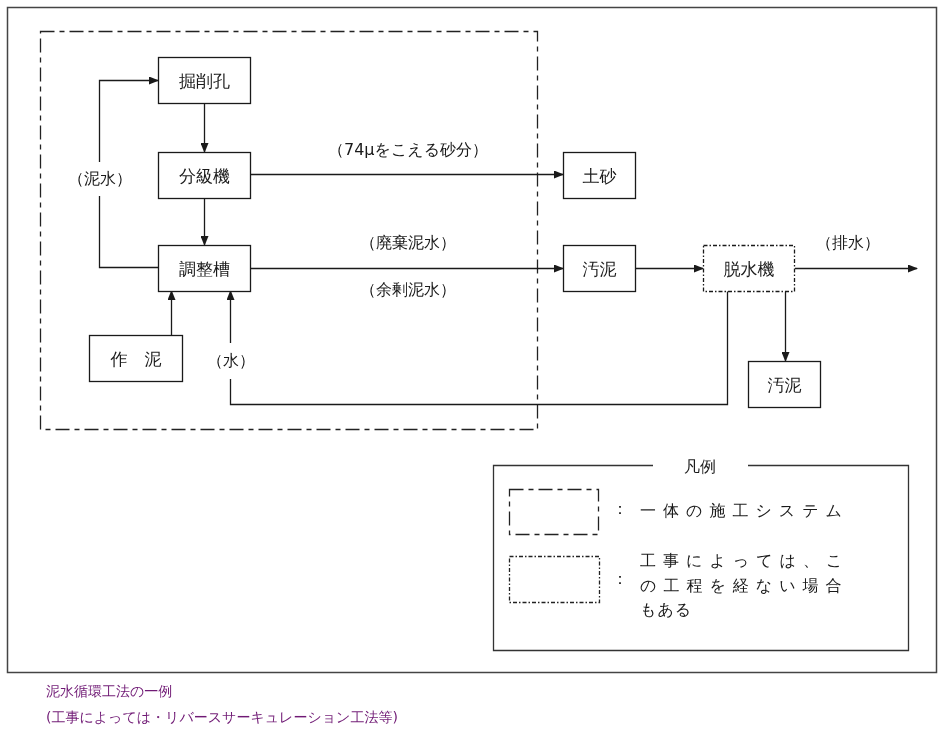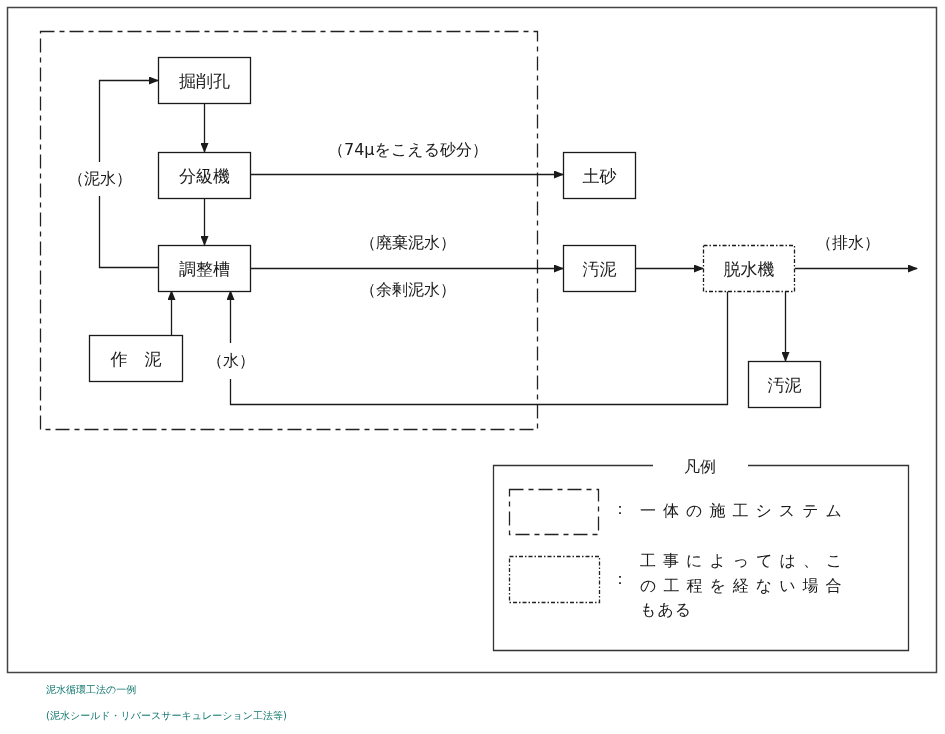--- a/index.html
+++ b/index.html
@@ -2,21 +2,21 @@
 <html><head>
 <meta charset="utf-8">
 <style>
   html, body { margin: 0; padding: 0; background: #ffffff; }
   body { width: 945px; height: 734px; position: relative; overflow: hidden;
          font-family: "DejaVu Sans", sans-serif; color: #111; }
   #diagram { position: absolute; left: 0; top: 0; }
   .node-text { font-size: 17px; fill: #1a1a1a; font-family: "DejaVu Sans", sans-serif; }
   .label-text { font-size: 16px; fill: #1a1a1a; font-family: "DejaVu Sans", sans-serif; }
   .legend-text { font-size: 16px; fill: #1a1a1a; font-family: "DejaVu Sans", sans-serif; letter-spacing: 7px; }
-  .caption { position: absolute; left: 46px; font-size: 10px; color: #0f766e; font-family: "DejaVu Sans", sans-serif; }
+  .caption { position: absolute; left: 46px; font-size: 14px; color: #701a75; font-family: "DejaVu Sans", sans-serif; }
 </style>
 </head>
 <body>
 
 <svg id="diagram" width="945" height="734" viewBox="0 0 945 734" xmlns="http://www.w3.org/2000/svg">
   <defs>
     <marker id="arrow" markerWidth="10" markerHeight="8" refX="9" refY="4" orient="auto" markerUnits="userSpaceOnUse">
       <path d="M0,0 L10,4 L0,8 Z" fill="#1a1a1a"></path>
     </marker>
   </defs>
@@ -91,13 +91,13 @@
 
     <rect x="509.5" y="556.5" width="90" height="46" fill="none" stroke="#222" stroke-width="1.3" stroke-dasharray="4,2,1.5,2"></rect>
     <text class="legend-text" x="612" y="584">：</text>
     <text class="legend-text" x="640" y="566">工事によっては、こ</text>
     <text class="legend-text" x="640" y="591">の工程を経ない場合</text>
     <text class="legend-text" x="640" y="615" style="letter-spacing:1px">もある</text>
   </g>
 </svg>
 
 <div class="caption" style="top:683px;">泥水循環工法の一例</div>
-<div class="caption" style="top:709px;">(泥水シールド・リバースサーキュレーション工法等)</div>
+<div class="caption" style="top:709px;">(工事によっては・リバースサーキュレーション工法等)</div>
 
 </body></html>

